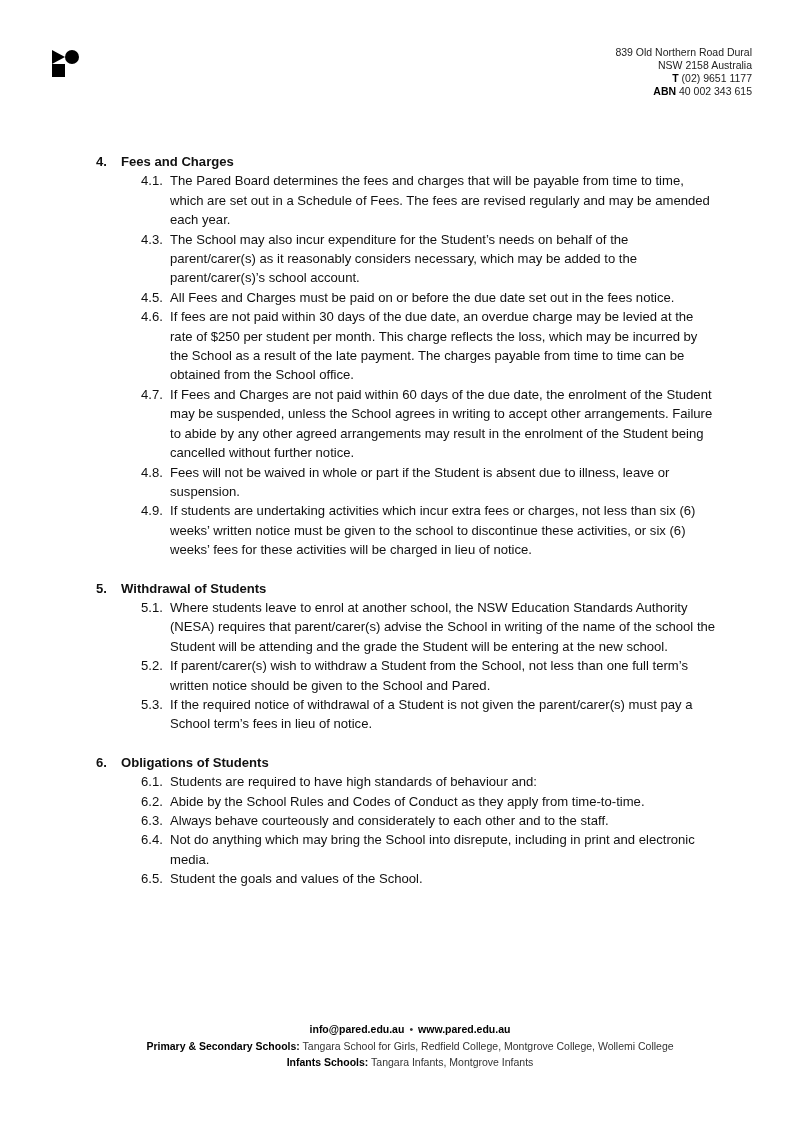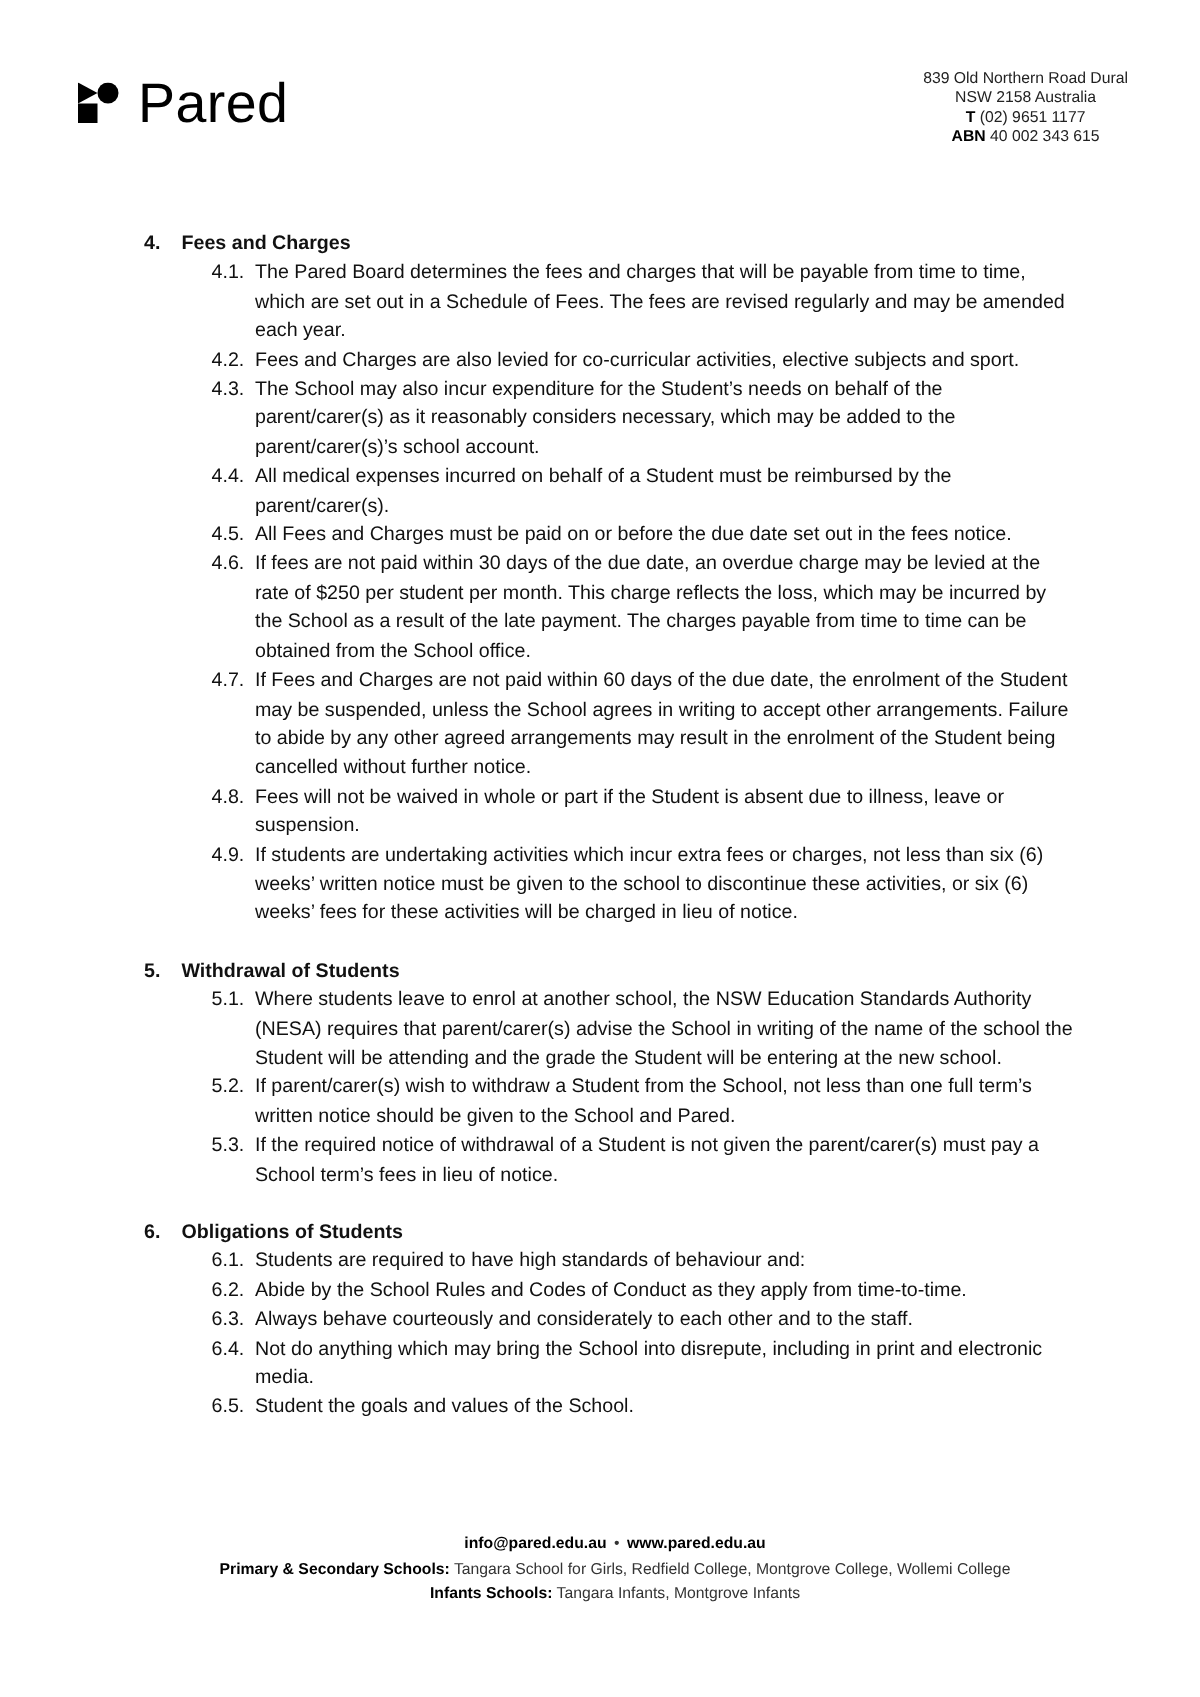--- a/index.html
+++ b/index.html
@@ -1,21 +1,21 @@
 <!DOCTYPE html>
 <html><head>
   <meta charset="utf-8">
   <style>
     html, body { margin: 0; padding: 0; background: #ffffff; }
     body { width: 800px; height: 1131px; position: relative; overflow: hidden; color: #000; }
     .logo { position: absolute; left: 52px; top: 50px; display: flex; align-items: center; }
     .logo-mark { width: 28px; height: 28px; position: relative; margin-right: 12px; }
     .logo-mark svg { display: block; }
     .logo-text { font-family: "Liberation Sans", sans-serif; font-size: 37px; font-weight: 400; letter-spacing: 0.3px; line-height: 1; }
-    .address { position: absolute; right: 48px; top: 46px; text-align: center; font-family: "Liberation Sans", sans-serif; font-size: 10.5px; line-height: 13px; color: #222; }
+    .address { position: absolute; right: 48px; top: 46px; text-align: right; font-family: "Liberation Sans", sans-serif; font-size: 10.5px; line-height: 13px; color: #222; }
     .address b { font-weight: 700; color: #000; }
     .content { position: absolute; left: 96px; top: 152px; width: 620px; font-family: "Liberation Sans", sans-serif; font-size: 13.1px; line-height: 19.4px; color: #111; }
     .section { margin-bottom: 19px; }
     .section-heading { display: flex; font-weight: 700; }
     .section-num { width: 25px; }
     .items { margin-left: 25px; }
     .item { display: flex; }
     .item-num { width: 29px; flex-shrink: 0; margin-left: 20px; }
     .item-text { flex: 1; }
     .footer { position: absolute; left: 0; right: 0; top: 1021px; text-align: center; font-family: "Liberation Sans", sans-serif; font-size: 10.5px; line-height: 16.5px; color: #333; padding-left: 20px; }
@@ -26,21 +26,20 @@
 <body>
 
 <div class="logo">
   <div class="logo-mark">
     <svg width="28" height="28" viewBox="0 0 28 28">
       <polygon points="0,0 13,7 0,14" fill="#000"></polygon>
       <circle cx="20" cy="7" r="7" fill="#000"></circle>
       <rect x="0" y="14" width="13" height="13" fill="#000"></rect>
     </svg>
   </div>
-  <span class="logo-text">Pared</span>
 </div>
 
 <div class="address">
   <div>839 Old Northern Road Dural</div>
   <div>NSW 2158 Australia</div>
   <div><b>T</b> <span>(02) 9651 1177</span></div>
   <div><b>ABN</b> <span>40 002 343 615</span></div>
 </div>
 
 <div class="content">
@@ -49,30 +48,22 @@
     <div class="section-heading">
       <span class="section-num">4.</span>
       <span>Fees and Charges</span>
     </div>
     <div class="items">
       <div class="item">
           <span class="item-num">4.1.</span>
           <span class="item-text">The Pared Board determines the fees and charges that will be payable from time to time, which are set out in a Schedule of Fees. The fees are revised regularly and may be amended each year.</span>
         </div>
       <div class="item">
-          <span class="item-num">4.2.</span>
-          <span class="item-text">Fees and Charges are also levied for co-curricular activities, elective subjects and sport.</span>
-        </div>
-      <div class="item">
           <span class="item-num">4.3.</span>
           <span class="item-text">The School may also incur expenditure for the Student’s needs on behalf of the parent/carer(s) as it reasonably considers necessary, which may be added to the parent/carer(s)’s school account.</span>
-        </div>
-      <div class="item">
-          <span class="item-num">4.4.</span>
-          <span class="item-text">All medical expenses incurred on behalf of a Student must be reimbursed by the parent/carer(s).</span>
         </div>
       <div class="item">
           <span class="item-num">4.5.</span>
           <span class="item-text">All Fees and Charges must be paid on or before the due date set out in the fees notice.</span>
         </div>
       <div class="item">
           <span class="item-num">4.6.</span>
           <span class="item-text">If fees are not paid within 30 days of the due date, an overdue charge may be levied at the rate of $250 per student per month. This charge reflects the loss, which may be incurred by the School as a result of the late payment. The charges payable from time to time can be obtained from the School office.</span>
         </div>
       <div class="item">

